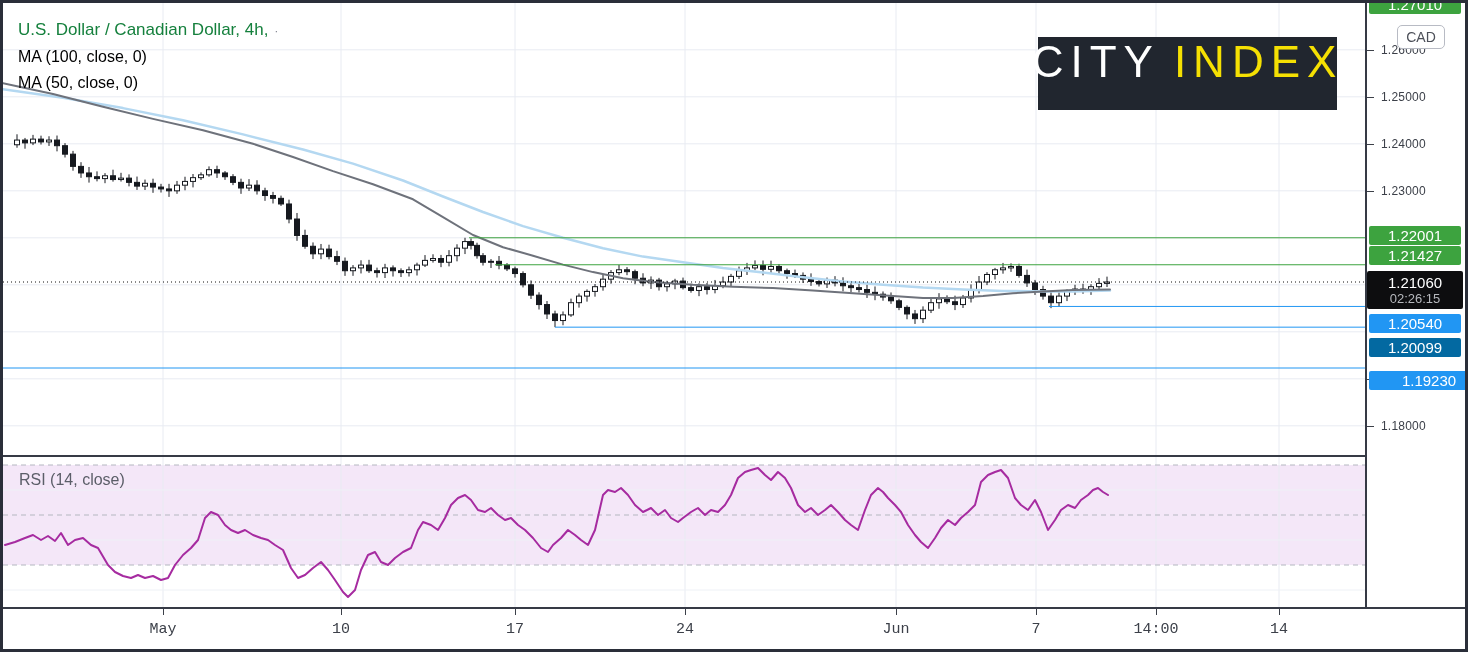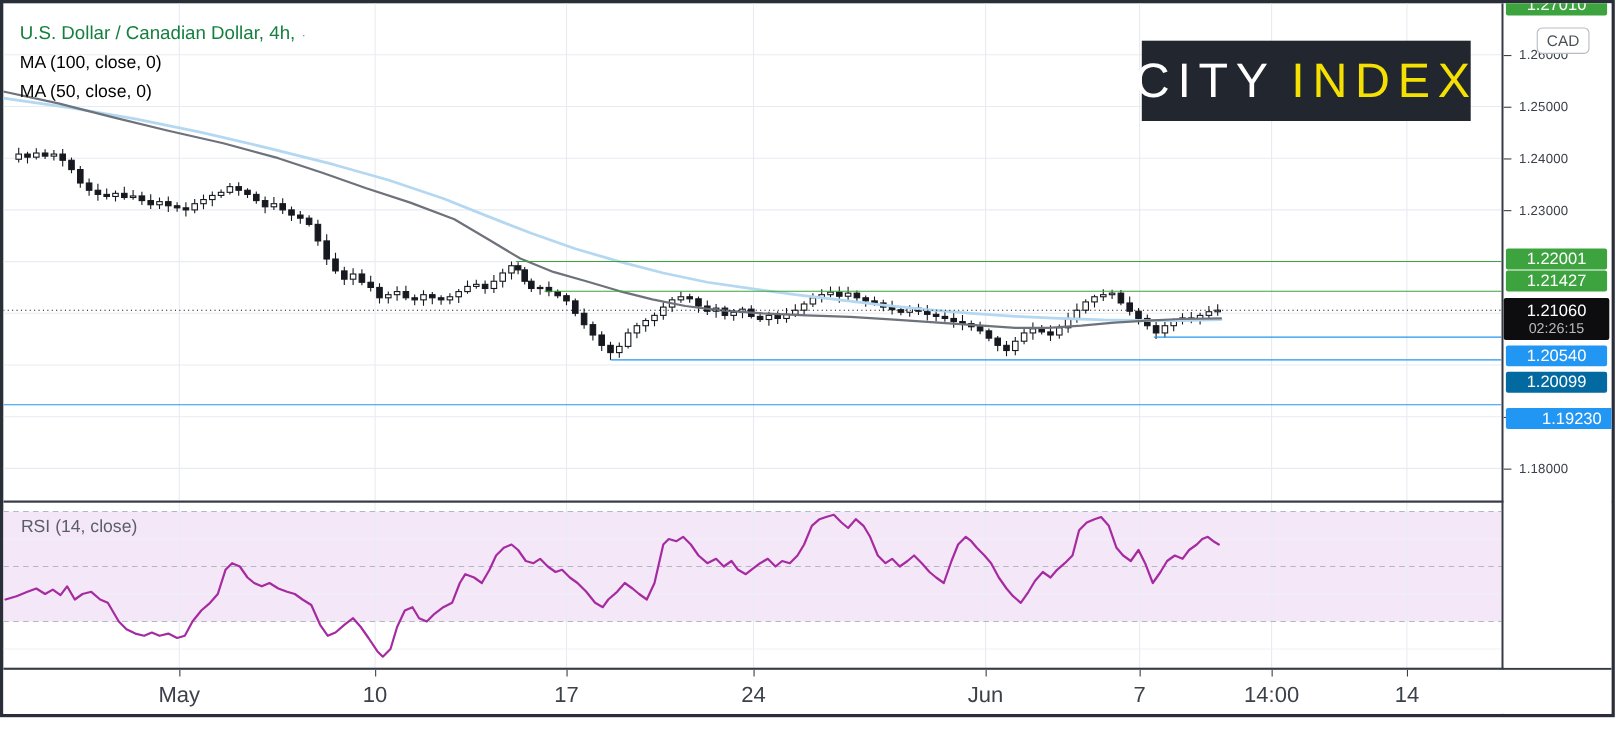--- a/index.html
+++ b/index.html
@@ -17,29 +17,29 @@
   .tick-label{position:absolute;transform:translateY(-50%);left:14px;font-size:12px;color:#3c4049;letter-spacing:.2px;}
   .tick-mark{position:absolute;left:0;width:7px;height:1px;background:#3c4049;}
   .p-label{position:absolute;left:2px;width:92px;height:19px;border-radius:2px;color:#fff;font-size:15px;
            display:flex;align-items:center;justify-content:center;z-index:3;}
   .cur-box{position:absolute;left:0px;width:96px;height:38px;background:#0d0d0f;color:#fff;z-index:4;
            display:flex;flex-direction:column;align-items:center;justify-content:center;border-radius:2px;text-align:center;}
   .cur-box .px{font-size:15px;line-height:17px;}
   .cur-box .cd{font-size:13px;line-height:15px;color:#b6b8bd;}
   .cad-pill{position:absolute;left:30px;top:22px;width:46px;height:22px;border:1px solid #b8bbc4;border-radius:5px;
             color:#4d5059;font-size:14px;display:flex;align-items:center;justify-content:center;background:#fff;z-index:2;}
-  .t-label{position:absolute;top:12px;transform:translateX(-50%);font-size:20px;color:#3c4049;}
+  .t-label{position:absolute;top:12px;transform:translateX(-50%);font-size:15px;color:#3c4049;font-family:Liberation Mono, monospace;}
   .t-tick{position:absolute;top:0;width:1px;height:6px;background:#3c4049;}
   .legend{position:absolute;left:15px;top:14px;z-index:5;line-height:26px;}
   .legend .ttl{font-size:17px;font-weight:normal;color:#15803d;}
   .legend .dot{font-size:11px;color:#787b86;margin-left:6px;}
   .legend .ma{font-size:16px;color:#000000;}
   .rsi-title{position:absolute;left:16px;top:468px;font-size:16px;color:#5b5e68;z-index:5;}
   .logo{position:absolute;left:1035px;top:34px;width:299px;height:73px;background:#21262f;z-index:6;
-        display:flex;align-items:center;justify-content:center;font-size:44px;font-weight:500;letter-spacing:7px;}
+        display:flex;align-items:flex-start;justify-content:center;font-size:44px;font-weight:500;letter-spacing:7px;}
   .logo .c1{color:#ffffff;} .logo .c2{color:#f5e003;margin-left:14px;}
 </style>
 </head>
 <body>
 
 <div class="screen">
   <div class="frame">
 
     <svg id="main-svg" class="pane" width="1362" height="452" style="position:absolute;">
         <line x1="0" y1="46.81999999999948" x2="1362" y2="46.81999999999948" stroke="#e8ebf2" stroke-width="1"></line>

